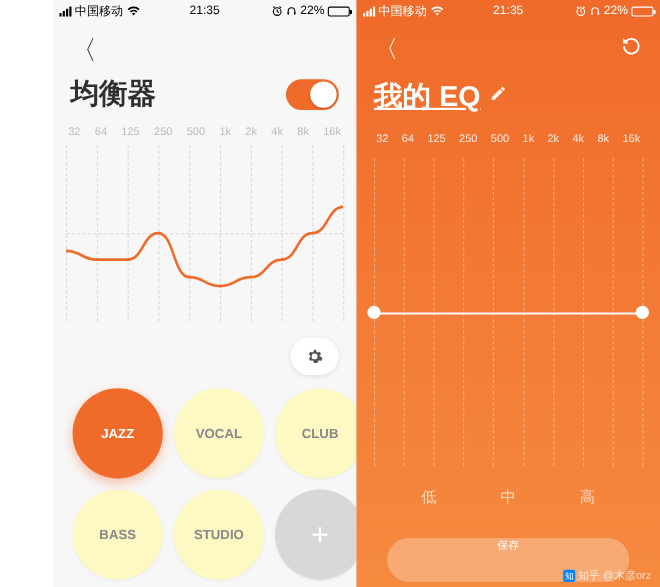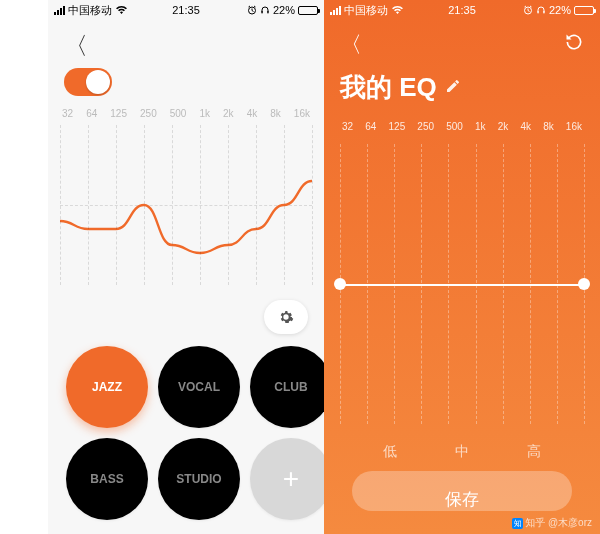--- a/index.html
+++ b/index.html
@@ -36,35 +36,35 @@
   .freq-labels { display: flex; justify-content: space-between; font-size: 10px; color: #bbb; padding: 0 2px 6px; }
   .phone-right .freq-labels { color: rgba(255,255,255,0.85); }
   .grid { position: relative; height: 160px; }
   .vline { position: absolute; top:0; bottom:0; border-left: 1px dashed rgba(0,0,0,0.12); }
   .phone-right .vline { border-left: 1px dashed rgba(255,255,255,0.35); }
   .hline { position:absolute; left:0; right:0; border-top:1px dashed rgba(0,0,0,0.12); }
   .gear-btn { position:absolute; right:16px; bottom:-26px; width:44px; height:34px; border-radius:17px; background:#fff; box-shadow:0 1px 4px rgba(0,0,0,0.12); display:flex; align-items:center; justify-content:center; color:#555; }
 
   
   .presets { padding: 38px 18px 0; display:grid; grid-template-columns: repeat(3,1fr); gap: 10px; }
-  .preset { width: 82px; height: 82px; border-radius: 50%; background:#000000; display:flex; align-items:center; justify-content:center; font-size:12px; font-weight:600; color:#888; box-shadow: 0 1px 3px rgba(0,0,0,0.06); justify-self: center; }
+  .preset { width: 82px; height: 82px; border-radius: 50%; background:#fef9c3; display:flex; align-items:center; justify-content:center; font-size:12px; font-weight:600; color:#888; box-shadow: 0 1px 3px rgba(0,0,0,0.06); justify-self: center; }
   .preset.active { background:#f06a2a; color:#fff; box-shadow: 0 4px 10px rgba(240,106,42,0.4); text-align: center; }
   .preset.plus { background:#d8d8d8; color:#fff; font-size: 28px; font-weight:300; }
 
   
   .header-right { padding: 10px 16px 6px; display:flex; justify-content:space-between; align-items:center; color:#fff; font-size:22px; }
   .title-right-row { padding: 4px 16px 16px; display:flex; align-items:center; gap:8px; }
-  .title-right { color:#fff; font-size:26px; font-weight:700; }
+  .title-right { color:#fff; font-size:26px; font-weight:700;text-decoration:underline; }
   .edit-icon { color:#fff; opacity:0.9; }
   .eq-area-right { height: 320px; position:relative; padding: 0 16px; }
   .grid-right { position:relative; height:280px; margin-top:6px; }
   .flat-line { position:absolute; left:4px; right:4px; top:50%; height:2px; background:#fff; border-radius:1px; }
   .handle { position:absolute; width:12px; height:12px; background:#fff; border-radius:50%; top:50%; transform:translate(-50%,-50%); }
   .range-labels { display:flex; justify-content:space-around; color:rgba(255,255,255,0.7); font-size:14px; padding: 0 30px; margin-top:2px; }
-  .save-btn { margin: 10px auto 0; width:220px; height:40px; border-radius:20px; background:rgba(255,255,255,0.28); color:#fff; display:flex; align-items:flex-end; justify-content:center; font-size:17px; }
+  .save-btn { margin: 28px auto 0; width:220px; height:40px; border-radius:20px; background:rgba(255,255,255,0.28); color:#fff; display:flex; align-items:flex-start; justify-content:center; font-size:10px; }
 
   .watermark { position:absolute; right:8px; bottom:4px; font-size:10px; color:rgba(255,255,255,0.7); }
   .wm-logo { display:inline-block; width:11px; height:11px; background:#0084ff; color:#fff; font-size:8px; text-align:center; line-height:11px; border-radius:2px; margin-right:2px; }
 </style>
 </head>
 <body>
 
 <div class="container">
 
   <div class="phone phone-left">
@@ -100,20 +100,21 @@
           </span>
         <span>22%</span>
         <span class="battery"><span class="battery-fill"></span></span>
       </div>
     </div>
 
     <div class="header-left">
       <span class="back-chevron">〈</span>
     </div>
     <div class="title-row">
+      <div class="title-left">均衡器</div>
       <div class="toggle"></div>
     </div>
 
     <div class="eq-area">
       <div class="freq-labels" id="freq-left">
           <span>32</span>
           <span>64</span>
           <span>125</span>
           <span>250</span>
           <span>500</span>

